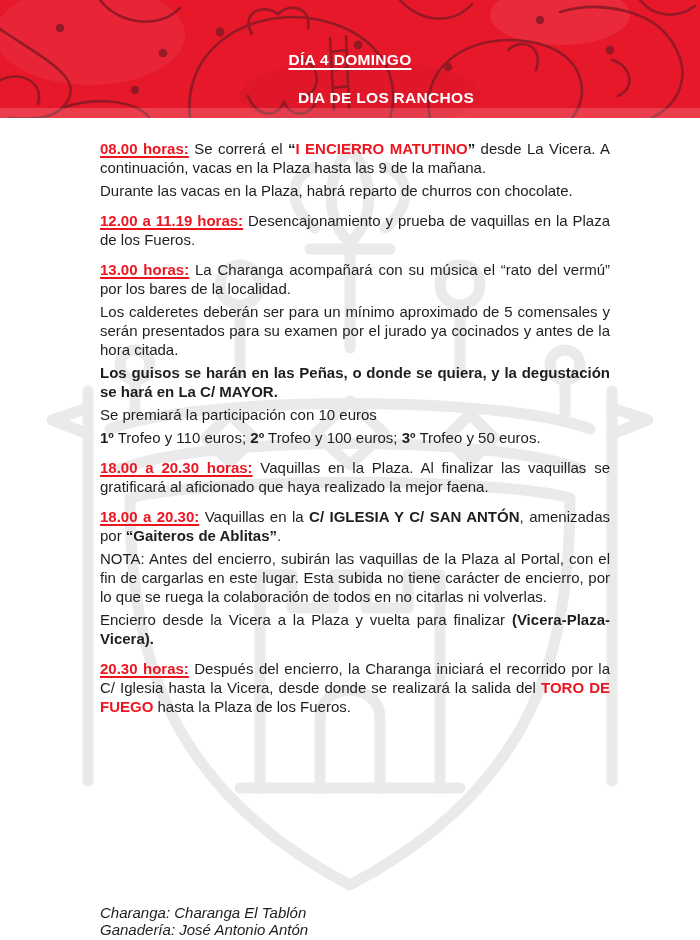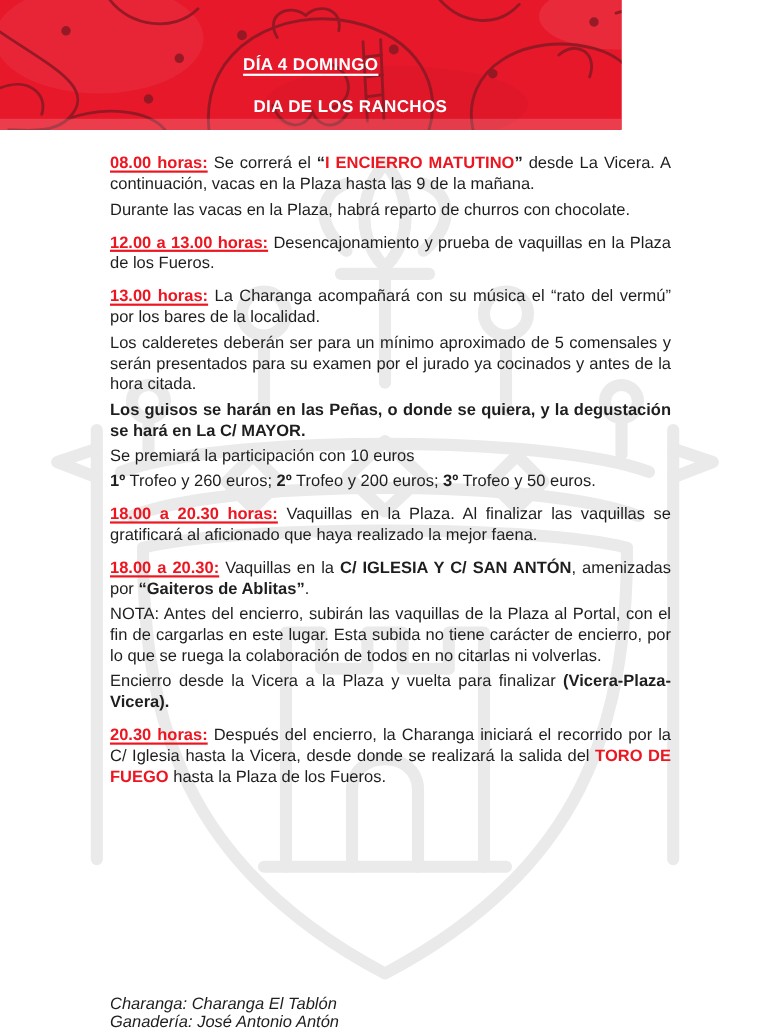--- a/index.html
+++ b/index.html
@@ -4,21 +4,21 @@
 <style>
   * { margin:0; padding:0; box-sizing:border-box; }
   html,body { background:#ffffff; }
   body {
     width:700px; height:940px; overflow:hidden;
     font-family:"Liberation Sans","DejaVu Sans",sans-serif;
   }
   .page { position:relative; width:700px; height:940px; background:#fff; overflow:hidden; }
 
   
-  .banner { position:absolute; top:0; left:0; width:565px; height:118px; overflow:hidden; background:#e7182a; }
+  .banner { position:absolute; top:0; left:0; width:700px; height:118px; overflow:hidden; background:#e7182a; }
   .banner svg { display:block; width:700px; height:118px; }
   .banner-title, .banner-subtitle {
     position:absolute; left:0; width:100%; text-align:center;
     color:#ffffff; font-weight:700; font-size:15.5px; letter-spacing:.3px; z-index:2;
   }
   .banner-title { top:51px; text-decoration:underline; text-decoration-thickness:2px; text-underline-offset:3px; }
   .banner-subtitle { top:89px;margin-left:36px; }
 
   
   .watermark { position:absolute; left:40px; top:133px; z-index:0; }
@@ -117,26 +117,26 @@
       <path d="M 220,475 L 220,655"></path>
       <path d="M 400,475 L 400,655"></path>
       <path d="M 200,655 L 420,655"></path>
       <path d="M 280,655 L 280,585 C 280,548 340,548 340,585 L 340,655"></path>
     </g>
   </svg>
 
   <main class="content">
       <p class="para"><span class="seg-time">08.00 horas:</span><span class="seg-text"> Se correrá el </span><span class="seg-bold">“</span><span class="seg-redbold">I ENCIERRO MATUTINO</span><span class="seg-bold">”</span><span class="seg-text"> desde La Vicera. A continuación, vacas en la Plaza hasta las 9 de la mañana.</span></p>
       <p class="para"><span class="seg-text">Durante las vacas en la Plaza, habrá reparto de churros con chocolate.</span></p>
-      <p class="para gap"><span class="seg-time">12.00 a 13.00 horas:</span><span class="seg-text"> Desencajonamiento y prueba de vaquillas en la Plaza de los Fueros.</span></p>
+      <p class="para gap"><span class="seg-time">12.00 a 11.19 horas:</span><span class="seg-text"> Desencajonamiento y prueba de vaquillas en la Plaza de los Fueros.</span></p>
       <p class="para gap"><span class="seg-time">13.00 horas:</span><span class="seg-text"> La Charanga acompañará con su música el “rato del vermú” por los bares de la localidad.</span></p>
       <p class="para"><span class="seg-text">Los calderetes deberán ser para un mínimo aproximado de 5 comensales y serán presentados para su examen por el jurado ya cocinados y antes de la hora citada.</span></p>
       <p class="para"><span class="seg-bold">Los guisos se harán en las Peñas, o donde se quiera, y la degustación se hará en La C/ MAYOR.</span></p>
       <p class="para"><span class="seg-text">Se premiará la participación con 10 euros</span></p>
-      <p class="para"><span class="seg-bold">1º</span><span class="seg-text"> Trofeo y 260 euros; </span><span class="seg-bold">2º</span><span class="seg-text"> Trofeo y 200 euros; </span><span class="seg-bold">3º</span><span class="seg-text"> Trofeo y 50 euros.</span></p>
+      <p class="para"><span class="seg-bold">1º</span><span class="seg-text"> Trofeo y 110 euros; </span><span class="seg-bold">2º</span><span class="seg-text"> Trofeo y 100 euros; </span><span class="seg-bold">3º</span><span class="seg-text"> Trofeo y 50 euros.</span></p>
       <p class="para gap"><span class="seg-time">18.00 a 20.30 horas:</span><span class="seg-text"> Vaquillas en la Plaza. Al finalizar las vaquillas se gratificará al aficionado que haya realizado la mejor faena.</span></p>
       <p class="para gap"><span class="seg-time">18.00 a 20.30:</span><span class="seg-text"> Vaquillas en la </span><span class="seg-bold">C/ IGLESIA Y C/ SAN ANTÓN</span><span class="seg-text">, amenizadas por </span><span class="seg-bold">“Gaiteros de Ablitas”</span><span class="seg-text">.</span></p>
       <p class="para"><span class="seg-text">NOTA: Antes del encierro, subirán las vaquillas de la Plaza al Portal, con el fin de cargarlas en este lugar. Esta subida no tiene carácter de encierro, por lo que se ruega la colaboración de todos en no citarlas ni volverlas.</span></p>
       <p class="para"><span class="seg-text">Encierro desde la Vicera a la Plaza y vuelta para finalizar </span><span class="seg-bold">(Vicera-Plaza-Vicera).</span></p>
       <p class="para gap"><span class="seg-time">20.30 horas:</span><span class="seg-text"> Después del encierro, la Charanga iniciará el recorrido por la C/ Iglesia hasta la Vicera, desde donde se realizará la salida del </span><span class="seg-redbold">TORO DE FUEGO</span><span class="seg-text"> hasta la Plaza de los Fueros.</span></p>
     </main>
 
   <footer class="credits">
     <div>Charanga: Charanga El Tablón</div>
     <div>Ganadería: José Antonio Antón</div>

